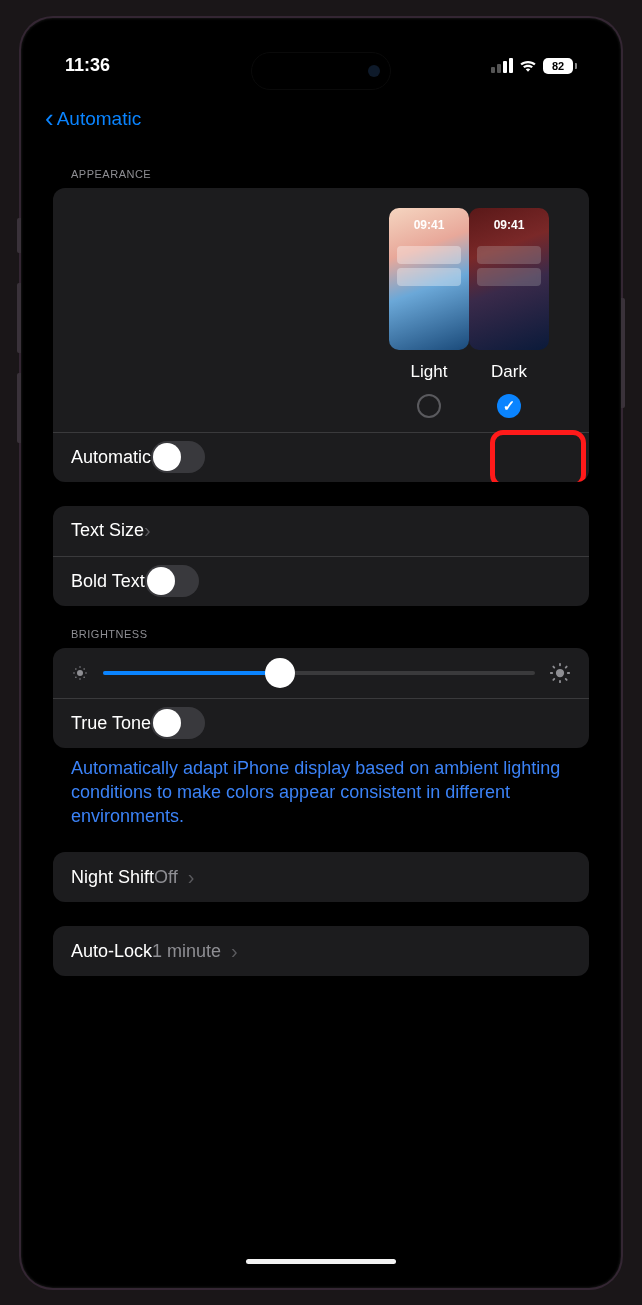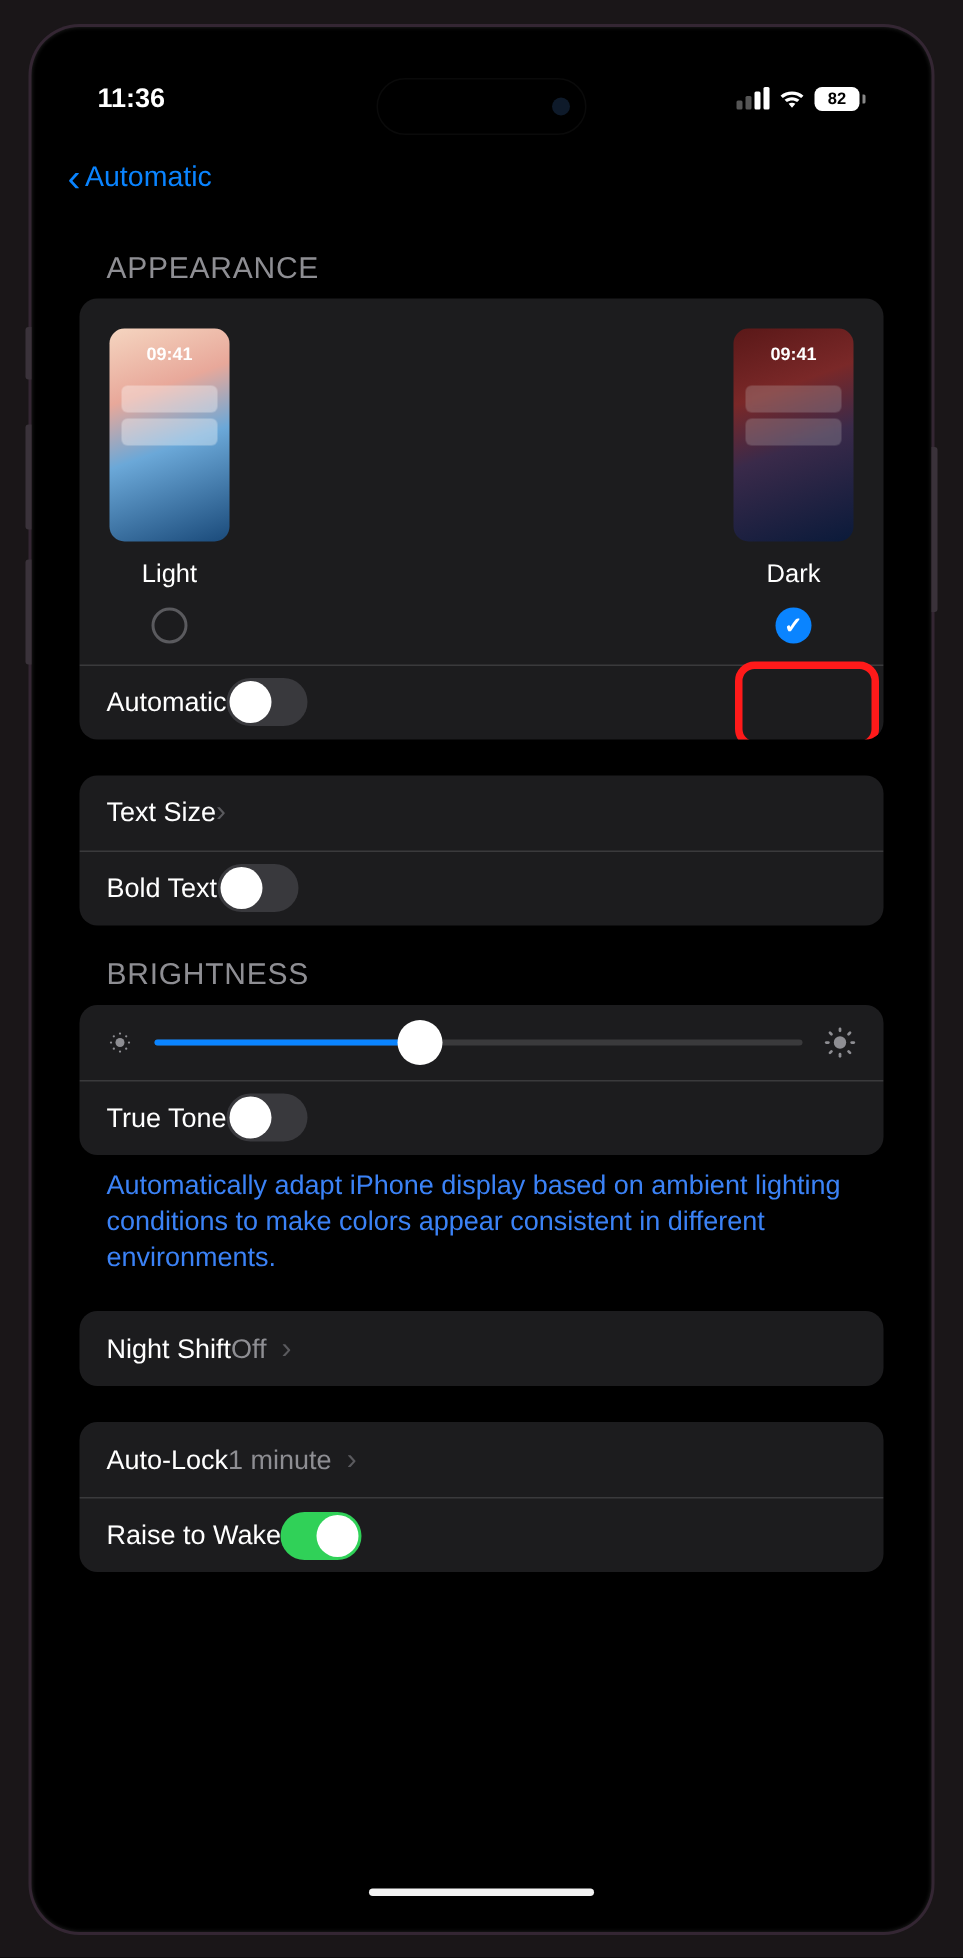--- a/index.html
+++ b/index.html
@@ -199,38 +199,38 @@
       font-size: 19px;
       font-weight: 600;
       color: #fff;
     }
 
     .scroll {
       padding: 0 18px 20px;
     }
 
     .section-header {
-      font-size: 20px;
+      font-size: 11px;
       color: #8e8e93;
       letter-spacing: 0.5px;
       padding: 22px 18px 8px;
       text-transform: uppercase;
       font-weight: 400;
     }
 
     .group {
       background: #1c1c1e;
       border-radius: 12px;
       overflow: hidden;
     }
 
     .appearance-previews {
       display: flex;
-      justify-content: space-between;
-      padding: 20px 20px 14px;
+      justify-content: flex-end;
+      padding: 20px 40px 14px;
     }
 
     .preview-col {
       display: flex;
       flex-direction: column;
       align-items: center;
       gap: 12px;
     }
 
     .preview-thumb {
@@ -561,25 +561,19 @@
         <div class="spacer"></div>
 
         <div class="group">
           <div class="row">
             <span class="row-label">Auto-Lock</span>
             <div class="row-right">
               <span>1 minute</span>
               <span class="chevron-right">›</span>
             </div>
           </div>
-          <div class="row">
-            <span class="row-label">Raise to Wake</span>
-            <div class="toggle on">
-              <div class="knob"></div>
-            </div>
-          </div>
         </div>
       </div>
     </div>
 
     <div class="home-indicator"></div>
   </div>
 </div>
 
 </body></html>

